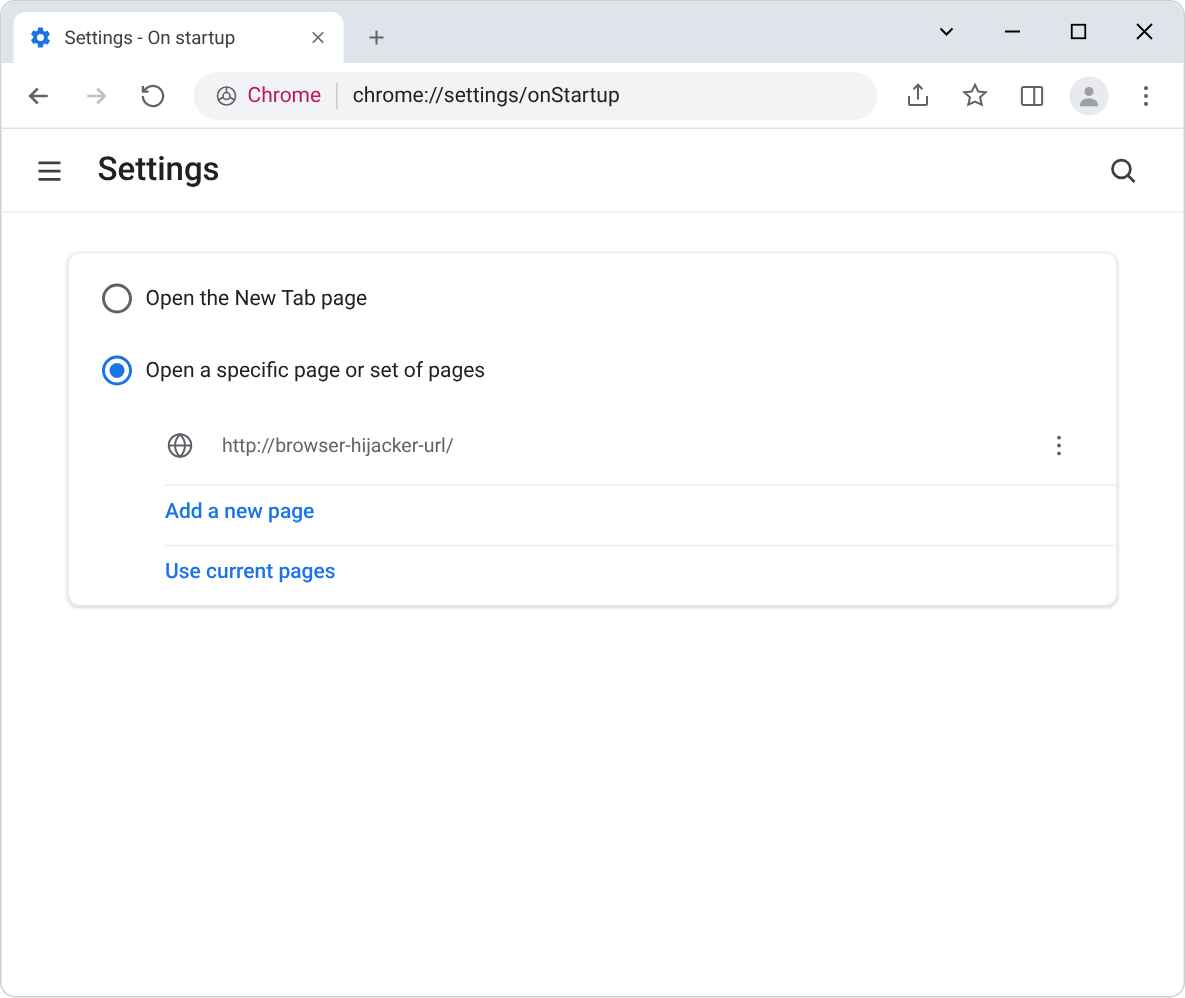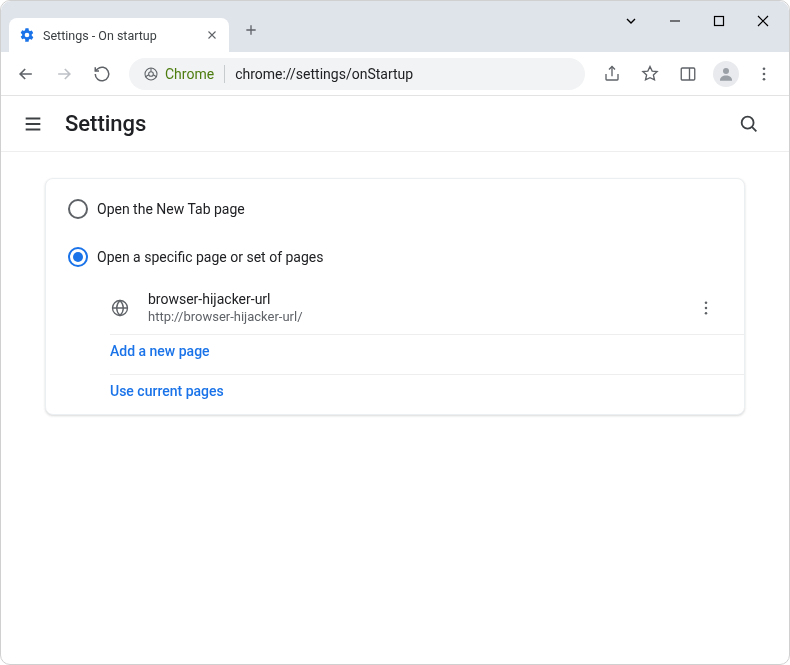--- a/index.html
+++ b/index.html
@@ -1,36 +1,36 @@
 <!DOCTYPE html>
 <html><head>
 <meta charset="utf-8">
 <style>
   * { box-sizing: border-box; margin: 0; padding: 0; }
   html, body { width: 790px; height: 665px; font-family: "Segoe UI", Roboto, Arial, sans-serif; background:#fff; overflow:hidden; }
   body { border:1px solid #d0d0d0; border-radius:10px; position:relative; }
 
   
-  .tab-strip { height:51px; background:#dfe3ea; display:flex; align-items:flex-end; padding:6px 0 0 8px; border-radius:10px 10px 0 0; position:relative; }
+  .tab-strip { height:41px; background:#dfe3ea; display:flex; align-items:flex-end; padding:6px 0 0 8px; border-radius:10px 10px 0 0; position:relative; }
   .tab { background:#fff; height:34px; min-width:220px; border-radius:8px 8px 0 0; display:flex; align-items:center; padding:0 10px; font-size:12.5px; color:#3c4043; gap:8px; }
   .tab .favicon { width:16px; height:16px; flex:0 0 16px; color:#1a73e8; }
   .tab .title { flex:1; white-space:nowrap; overflow:hidden; text-overflow:ellipsis; }
   .tab .close { width:14px; height:14px; color:#5f6368; cursor:pointer; display:flex; align-items:center; justify-content:center; }
   .newtab { width:28px; height:28px; margin-left:8px; display:flex; align-items:center; justify-content:center; color:#5f6368; cursor:pointer; align-self:center; }
   .win-controls { position:absolute; right:4px; top:0; height:40px; display:flex; align-items:center; gap:0; }
   .win-btn { width:44px; height:32px; display:flex; align-items:center; justify-content:center; color:#000; cursor:pointer; }
   .win-btn svg { width:12px; height:12px; }
   .win-chevron svg { width:16px; height:16px; }
 
   
   .toolbar { height:44px; background:#fff; border-bottom:1px solid #e3e3e3; display:flex; align-items:center; padding:0 8px; gap:4px; }
   .nav-btn { width:34px; height:34px; display:flex; align-items:center; justify-content:center; color:#5f6368; border-radius:50%; cursor:pointer; }
   .nav-btn.disabled { color:#bdc1c6; cursor:default; }
   .omnibox { flex:1; height:32px; background:#f1f3f4; border-radius:16px; display:flex; align-items:center; padding:0 14px; gap:10px; margin:0 6px; color:#5f6368; font-size:14px; }
-  .omnibox .scheme-chip { display:flex; align-items:center; gap:6px; color:#4d7c0f; }
+  .omnibox .scheme-chip { display:flex; align-items:center; gap:6px; color:#be185d; }
   .omnibox .divider { width:1px; height:18px; background:#c8cbce; }
   .omnibox .urltext { color:#202124; white-space:nowrap; }
   .tb-icon { width:34px; height:34px; display:flex; align-items:center; justify-content:center; color:#5f6368; cursor:pointer; border-radius:50%; }
   .avatar { width:26px; height:26px; border-radius:50%; background:#e8eaed; display:flex; align-items:center; justify-content:center; }
 
   
   .page-header { height:56px; display:flex; align-items:center; padding:0 20px; gap:20px; border-bottom:1px solid #eee; }
   .hamburger { width:24px; height:24px; color:#3c4043; cursor:pointer; display:flex; align-items:center; justify-content:center; }
   .page-title { font-size:22px; color:#202124; font-weight:500; }
   .search-btn { margin-left:auto; width:40px; height:40px; display:flex; align-items:center; justify-content:center; color:#3c4043; cursor:pointer; border-radius:50%; }
@@ -195,21 +195,20 @@
 
     <div class="sub">
       <div class="page-row">
         <span class="globe">
           <svg viewBox="0 0 24 24" width="20" height="20" stroke="currentColor" stroke-width="1.6" fill="none">
               <circle cx="12" cy="12" r="9"></circle>
               <path d="M3 12h18M12 3c2.5 2.5 4 5.5 4 9s-1.5 6.5-4 9c-2.5-2.5-4-5.5-4-9s1.5-6.5 4-9z"></path>
             </svg>
         </span>
         <div class="page-info">
-          <span class="page-name">browser-hijacker-url</span>
           <span class="page-url">http://browser-hijacker-url/</span>
         </div>
         <div class="kebab">
           <svg viewBox="0 0 24 24" width="18" height="18" fill="currentColor">
               <circle cx="12" cy="5" r="1.7"></circle>
               <circle cx="12" cy="12" r="1.7"></circle>
               <circle cx="12" cy="19" r="1.7"></circle>
             </svg>
         </div>
       </div>

